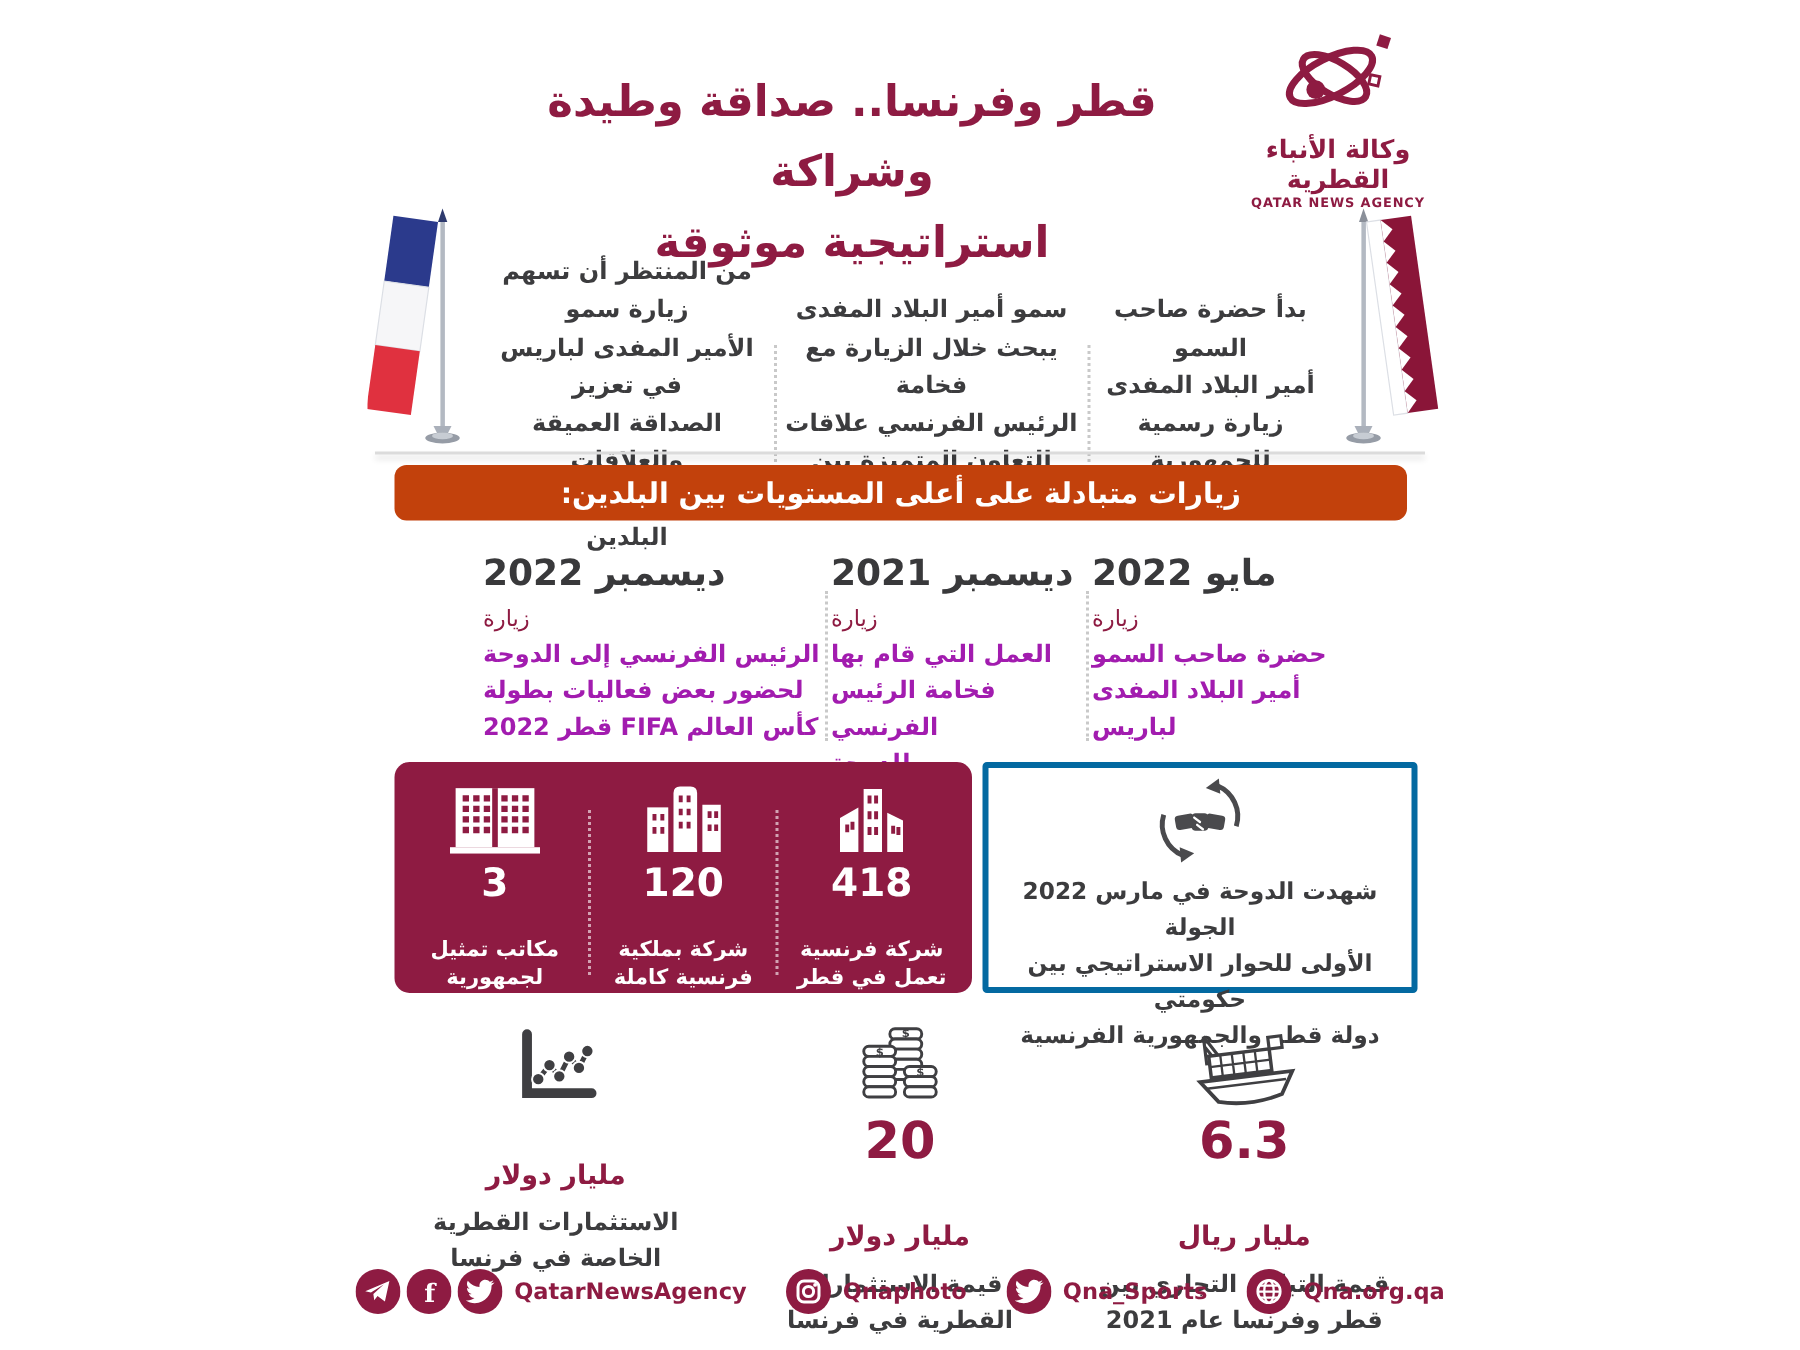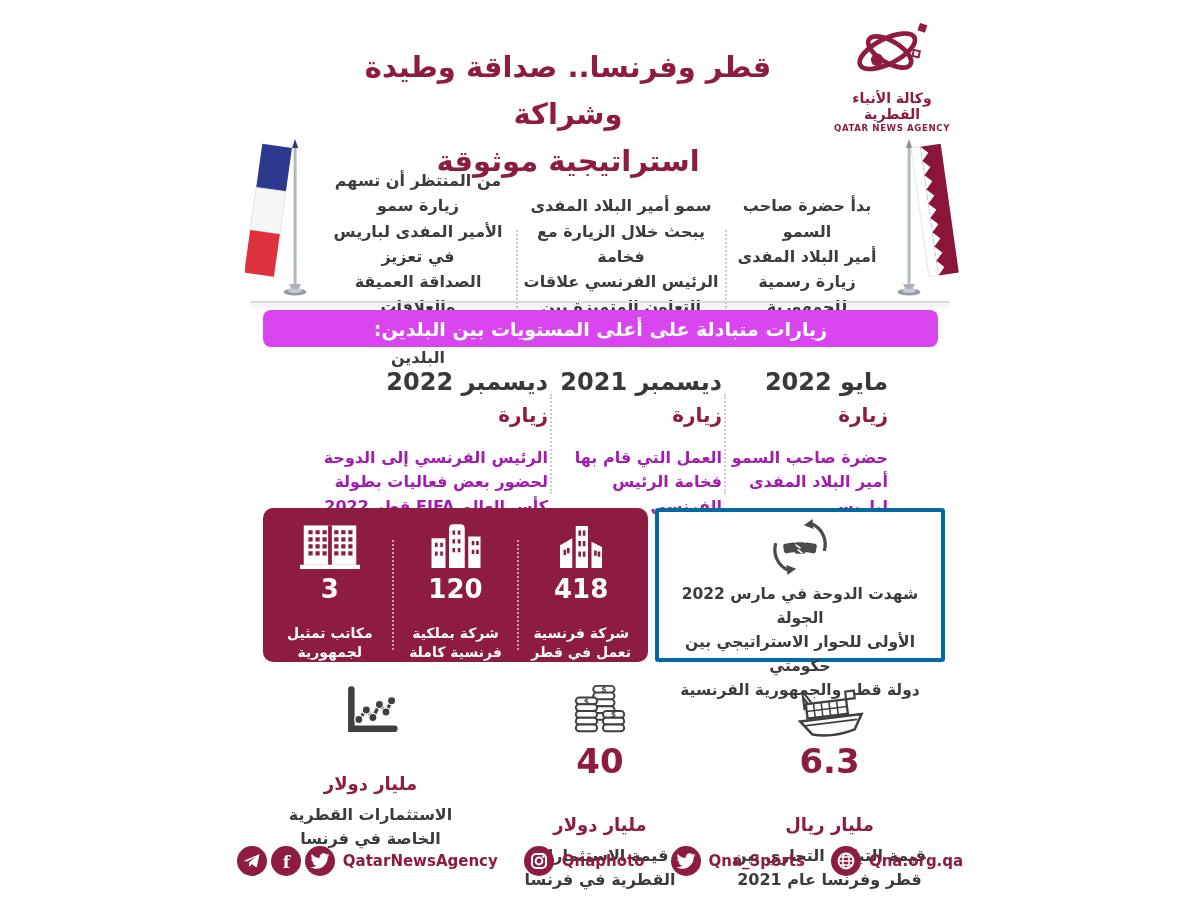--- a/index.html
+++ b/index.html
@@ -4,50 +4,50 @@
 <style>
   html,body{margin:0;padding:0;background:#fff;}
   .page{position:relative;width:1200px;height:900px;background:#fff;overflow:hidden;
         font-family:"DejaVu Sans","Liberation Sans",sans-serif;}
   .ml{white-space:pre-line;}
 
   
   .title{position:absolute;left:318px;top:44px;width:500px;text-align:center;direction:rtl;
          color:#8E1B42;font-size:29px;font-weight:bold;line-height:1.62;}
   .logo{position:absolute;left:834px;top:20px;width:116px;text-align:center;}
-  .logo-ar{color:#8E1B42;font-size:14px;font-weight:bold;margin-top:2px;direction:rtl;}
+  .logo-ar{color:#8E1B42;font-size:17px;font-weight:bold;margin-top:2px;direction:rtl;}
   .logo-en{color:#8E1B42;font-size:8.6px;font-weight:bold;letter-spacing:.6px;margin-top:1px;}
 
   
   .flag{position:absolute;top:138px;}
   .flag-france{left:245px;}
   .flag-qatar{left:855px;}
 
   
   .intro-cols{position:absolute;left:325px;top:168px;width:558px;display:flex;direction:rtl;
               justify-content:space-between;align-items:center;min-height:112px;}
   .intro-col{color:#3C3C3E;font-size:16px;font-weight:bold;line-height:1.58;text-align:center;direction:rtl;}
   .ic0{flex:0 0 152px;} .ic1{flex:0 0 198px;} .ic2{flex:0 0 186px;}
   .vsep{width:0;border-left:2px dotted #c9c9c9;}
   .sep-intro{height:78px;align-self:center;}
 
   .divider{position:absolute;left:250px;top:301px;width:700px;height:2px;background:#dbdbdb;
            box-shadow:0 3px 4px rgba(0,0,0,.14);}
 
-  .banner{position:absolute;left:263px;top:310px;width:675px;height:37px;background:#d946ef;
+  .banner{position:absolute;left:263px;top:310px;width:675px;height:37px;background:#c2410c;
           border-radius:8px;display:flex;align-items:center;justify-content:center;direction:rtl;
           color:#fff;font-size:19px;font-weight:bold;}
 
   
   .visits{position:absolute;left:322px;top:368px;width:566px;display:flex;direction:rtl;
           justify-content:space-between;}
-  .visit-col{text-align:right;direction:rtl;}
+  .visit-col{text-align:left;direction:rtl;}
   .vc0{flex:0 0 160px;} .vc1{flex:0 0 168px;} .vc2{flex:0 0 226px;}
   .visit-date{font-size:24px;font-weight:bold;color:#39393B;margin-bottom:7px;}
-  .visit-tag{font-size:20px;font-weight:bold;color:#8E1B42;margin-bottom:19px;}
+  .visit-tag{font-size:15px;font-weight:normal;color:#8E1B42;margin-bottom:3px;}
   .visit-text{font-size:16px;font-weight:bold;color:#a21caf;line-height:1.52;}
   .sep-visit{height:100px;margin-top:26px;}
 
   
   .stats-box{position:absolute;left:263px;top:508px;width:385px;height:154px;background:#8E1B42;
              border-radius:10px;display:flex;direction:rtl;box-sizing:border-box;padding:12px 6px 8px;}
   .stat-col{flex:1;text-align:center;color:#fff;}
   .stat-icon{height:52px;display:flex;align-items:flex-end;justify-content:center;}
   .stat-value{font-size:26px;font-weight:bold;margin-top:3px;line-height:1.1;}
   .stat-label{font-size:14px;font-weight:bold;line-height:1.42;margin-top:20px;direction:rtl;}
@@ -280,21 +280,21 @@
             <rect x="8" y="44" width="22" height="7" rx="3.5"></rect>
             <rect x="36" y="30" width="22" height="7" rx="3.5"></rect>
             <rect x="36" y="37" width="22" height="7" rx="3.5"></rect>
             <rect x="36" y="44" width="22" height="7" rx="3.5"></rect>
           </g>
           <text x="37" y="10" font-size="8" font-weight="bold" fill="#3F3F42" text-anchor="middle" font-family="DejaVu Sans, sans-serif">$</text>
           <text x="19" y="22.5" font-size="8" font-weight="bold" fill="#3F3F42" text-anchor="middle" font-family="DejaVu Sans, sans-serif">$</text>
           <text x="47" y="36.5" font-size="8" font-weight="bold" fill="#3F3F42" text-anchor="middle" font-family="DejaVu Sans, sans-serif">$</text>
         </svg>
       </div>
-      <div class="bstat-value">40</div>
+      <div class="bstat-value">20</div>
       <div class="bstat-unit">مليار دولار</div>
       <div class="bstat-label ml">قيمة الاستثمارات
 القطرية في فرنسا</div>
     </div>
     <div class="bstat b2">
       <div class="bstat-icon">
         <svg width="62" height="58" viewBox="0 0 66 62">
           <path d="M12,8 V50 H58" fill="none" stroke="#3F3F42" stroke-width="7" stroke-linecap="round"></path>
           <polyline points="20,40 28,30 35,38 42,24 49,32 55,20" fill="none" stroke="#3F3F42" stroke-width="3.5"></polyline>
           <g fill="#3F3F42" stroke="#fff" stroke-width="1.4">

